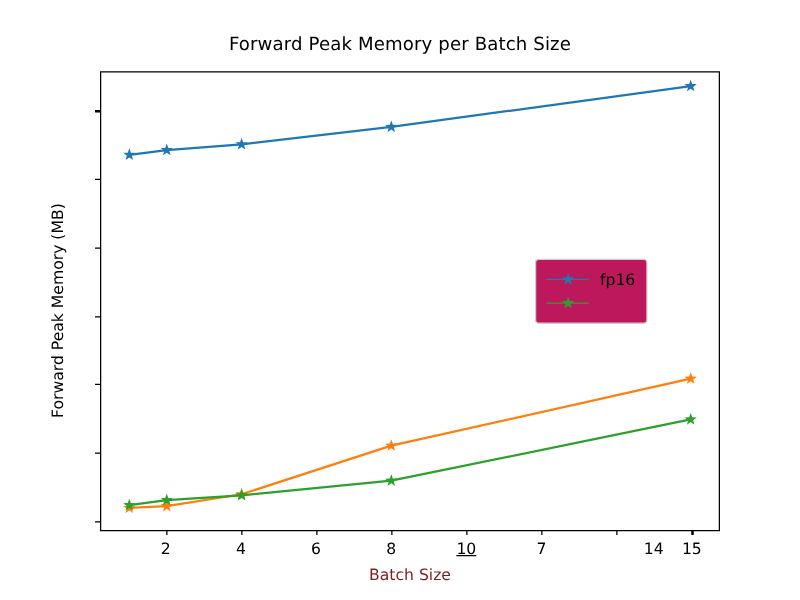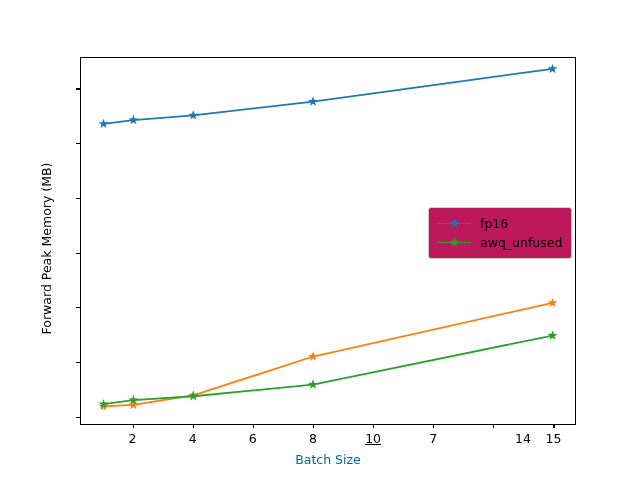--- a/index.html
+++ b/index.html
@@ -71,21 +71,21 @@
     height: 4px;
     background: #000000;
   }
   #xlabel {
     position: absolute;
     left: 80px;
     width: 496px;
     top: 452px;
     text-align: center;
     font-size: 12.5px;
-    color: #0369a1;
+    color: #7f1d1d;
   }
   #ylabel {
     position: absolute;
     left: -104px;
     top: 241px;
     width: 300px;
     text-align: center;
     font-size: 12.5px;
     color: #000000;
     transform: rotate(-90deg);
@@ -132,20 +132,21 @@
     font-size: 12.5px;
     color: #000000;
     white-space: nowrap;
   }
 </style>
 </head>
 <body>
 
 <div id="figure">
 
+  <div id="chart-title">Forward Peak Memory per Batch Size</div>
 
   <div class="ytick-wrap" id="ytick-layer">
       <div class="ytick-mark" style="top: 416.792px;"></div>
       <div class="ytick-mark" style="top: 362.071px;"></div>
       <div class="ytick-mark" style="top: 307.349px;"></div>
       <div class="ytick-mark" style="top: 252.628px;"></div>
       <div class="ytick-mark" style="top: 197.907px;"></div>
       <div class="ytick-mark" style="top: 143.186px;"></div>
       <div class="ytick-mark" style="top: 88.4647px;"></div>
     </div>
@@ -210,17 +211,16 @@
         </div>
         <span class="legend-text">fp16</span>
       </div>
       <div class="legend-row">
         <div class="legend-swatch">
           <div class="legend-line" style="background: rgb(44, 160, 44);"></div>
           <svg class="legend-star" viewBox="0 0 13 13">
             <path d="M6.50,1.30 L7.73,4.80 L11.45,4.89 L8.50,7.15 L9.56,10.71 L6.50,8.60 L3.44,10.71 L4.50,7.15 L1.55,4.89 L5.27,4.80 Z" fill="#2ca02c"></path>
           </svg>
         </div>
-        <span class="legend-text">awq_unfused</span>
       </div>
     </div>
 
 </div>
 
 </body></html>

